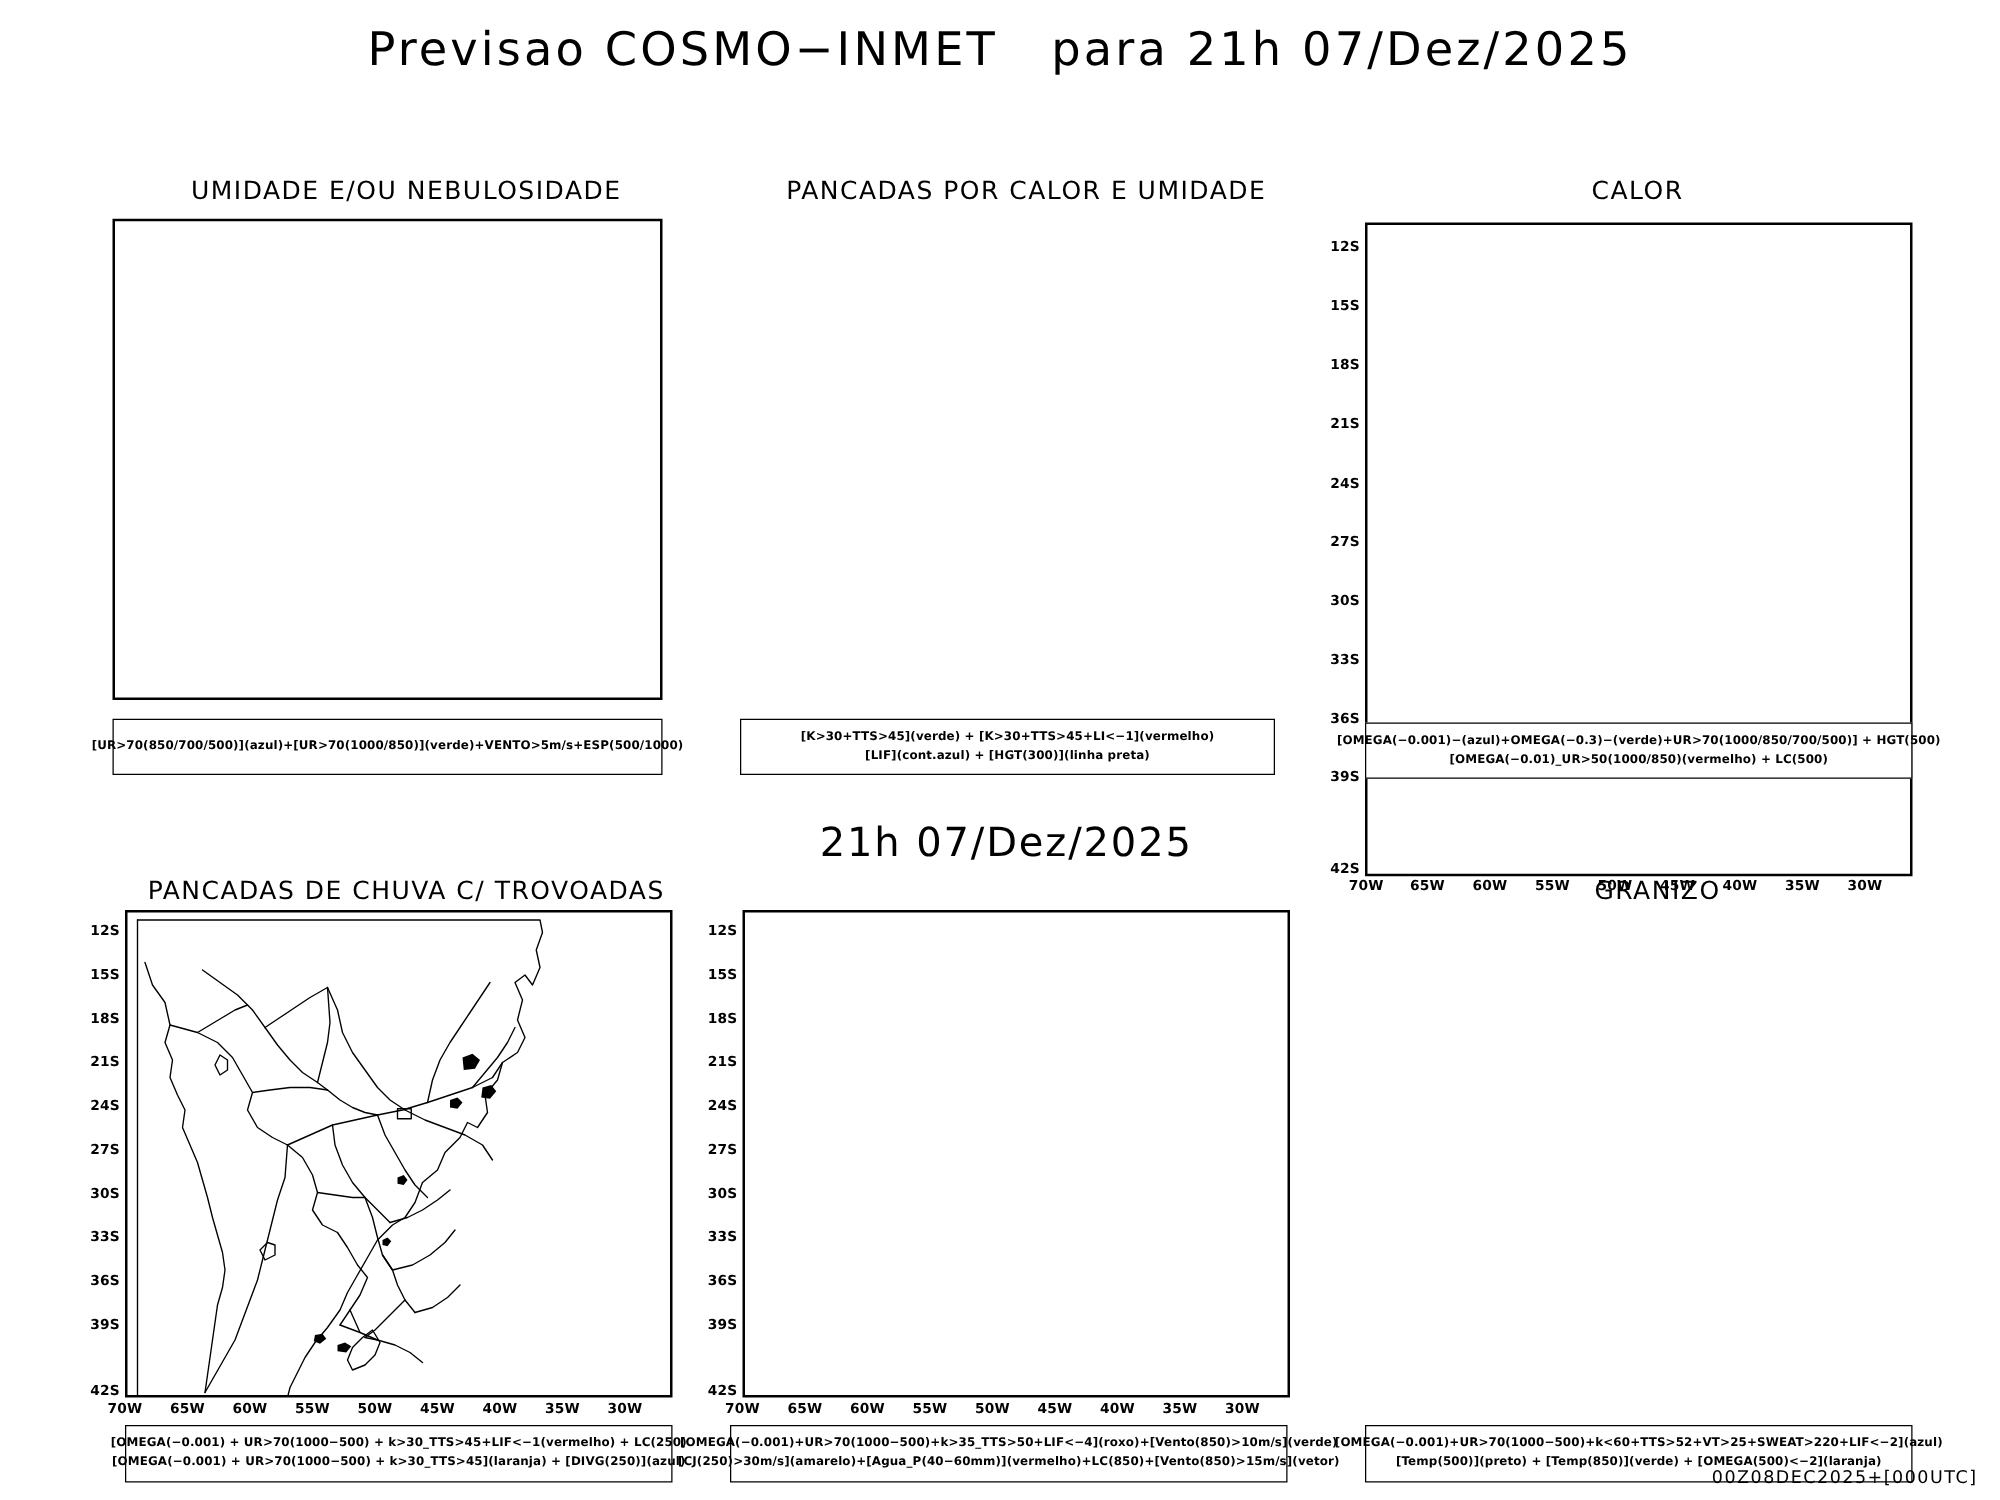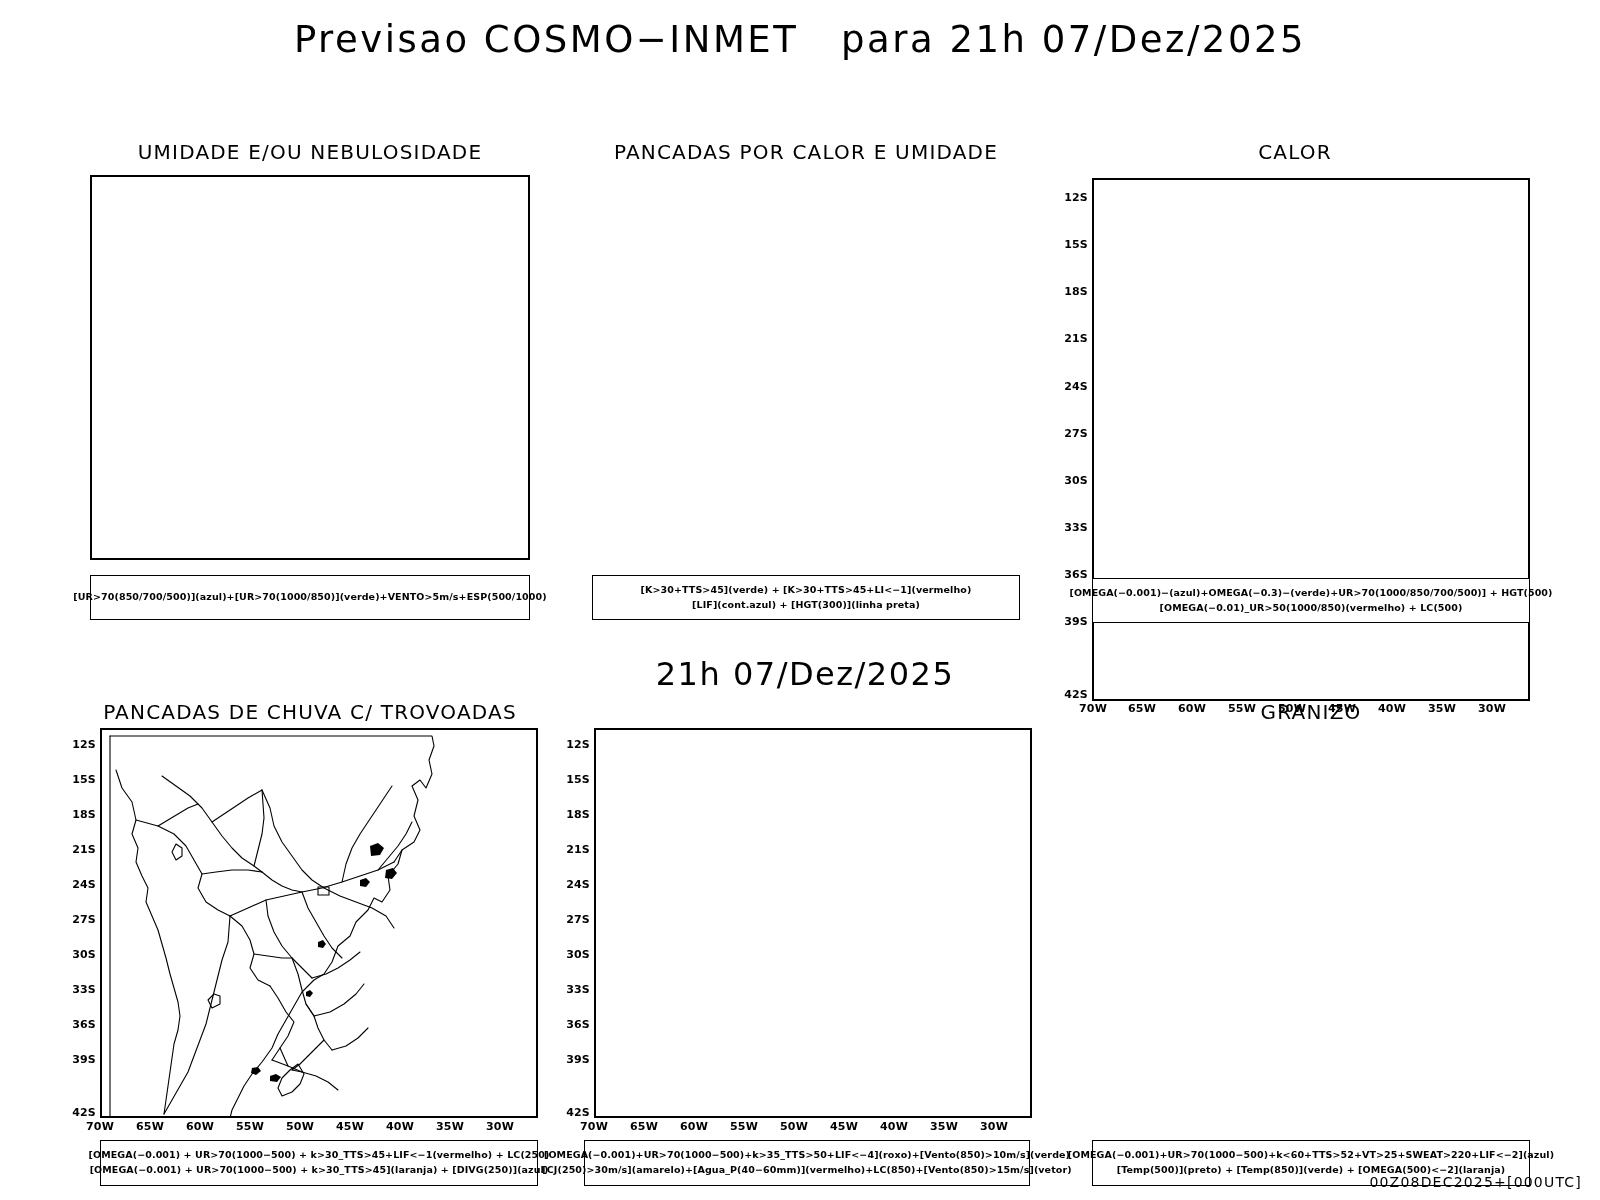--- a/index.html
+++ b/index.html
@@ -25,20 +25,21 @@
     text-align: center;
     font-size: 37px;
     letter-spacing: 2.5px;
     font-weight: 400;
     white-space: pre;
   }
 
   
   .panel {
     position: absolute;
+    padding-left: 10px;
   }
   .panel-title {
     position: absolute;
     top: 0;
     width: 100%;
     text-align: center;
     font-size: 20px;
     letter-spacing: 1.2px;
     white-space: pre;
   }

